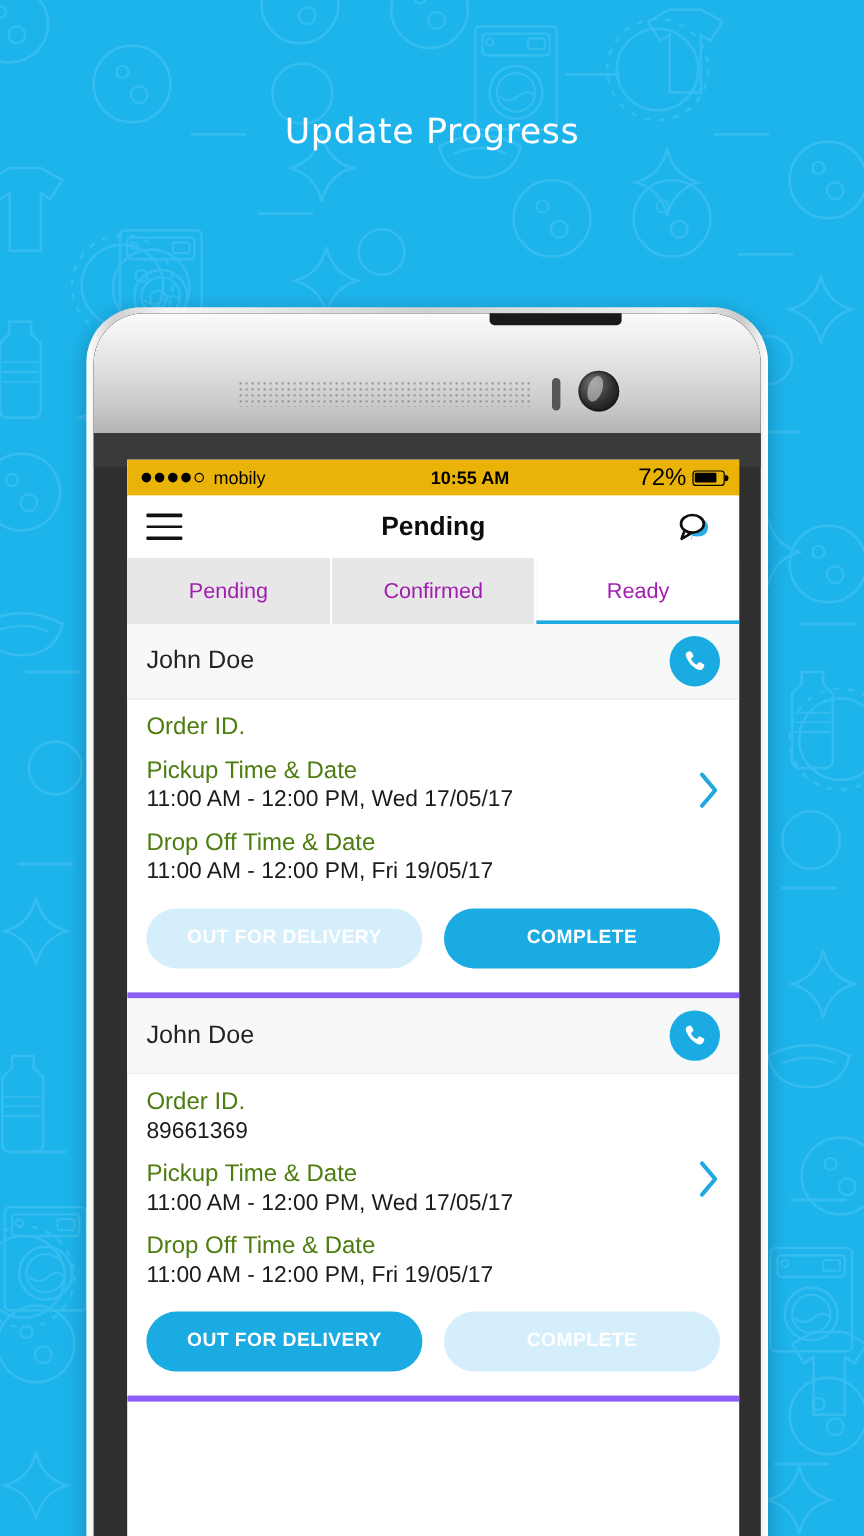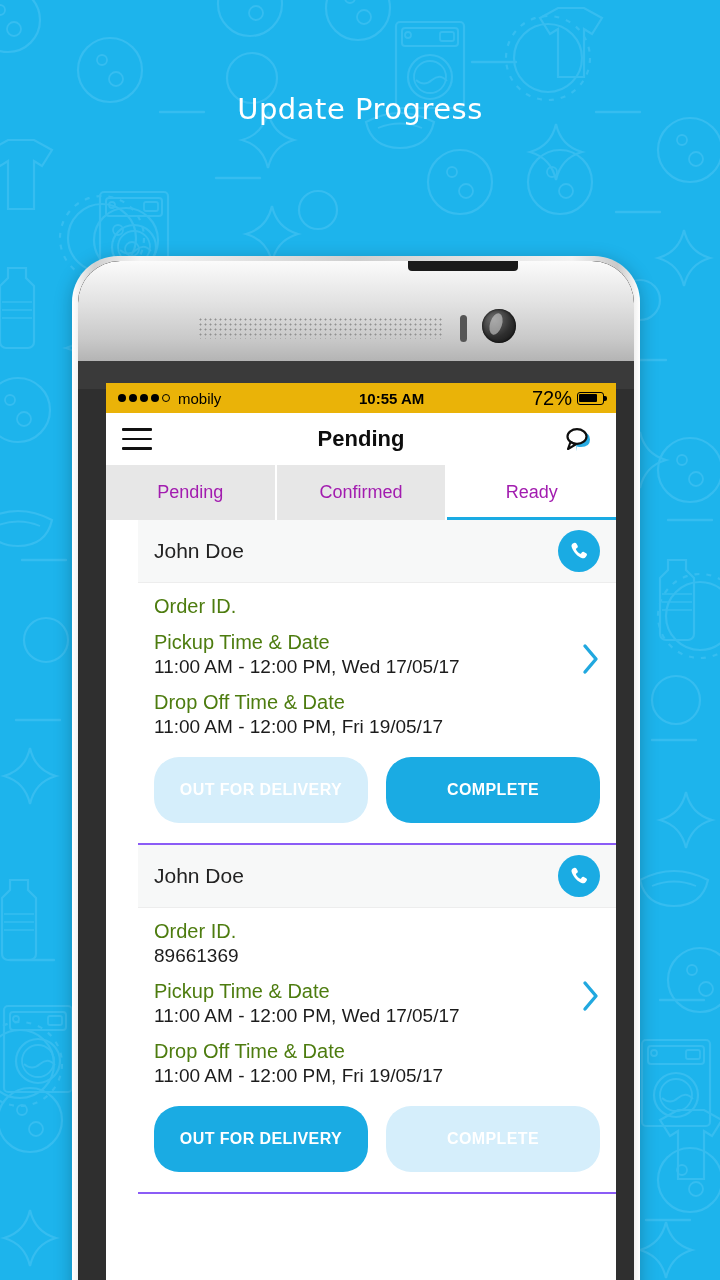--- a/index.html
+++ b/index.html
@@ -247,23 +247,22 @@
     left: 0; right: 0; bottom: 0;
     height: 3.5px;
     background: #1aabe3;
   }
 
   
   #order-list {
     background: #ffffff;
   }
   .order-card {
-    border-bottom: 2px solid #8b5cf6;
-    position: relative;
-    margin-left: 32px;
+    border-bottom: 5px solid #8b5cf6;
+    position: relative;
   }
   .card-head {
     height: 62px;
     background: #f7f8f8;
     display: flex;
     align-items: center;
     padding: 0 16px;
     border-bottom: 1px solid #ededed;
   }
   .customer-name {
@@ -297,21 +296,21 @@
     top: 50%;
     transform: translateY(-50%);
   }
   .card-actions {
     display: flex;
     gap: 18px;
     padding: 6px 16px 20px 16px;
   }
   .action-btn {
     flex: 1;
-    height: 66px;
+    height: 50px;
     border-radius: 25px;
     border: none;
     font-size: 16px;
     font-weight: 700;
     letter-spacing: 0.4px;
     font-family: "Liberation Sans", sans-serif;
     cursor: pointer;
   }
   .action-btn.enabled {
     background: #1aabe3;

